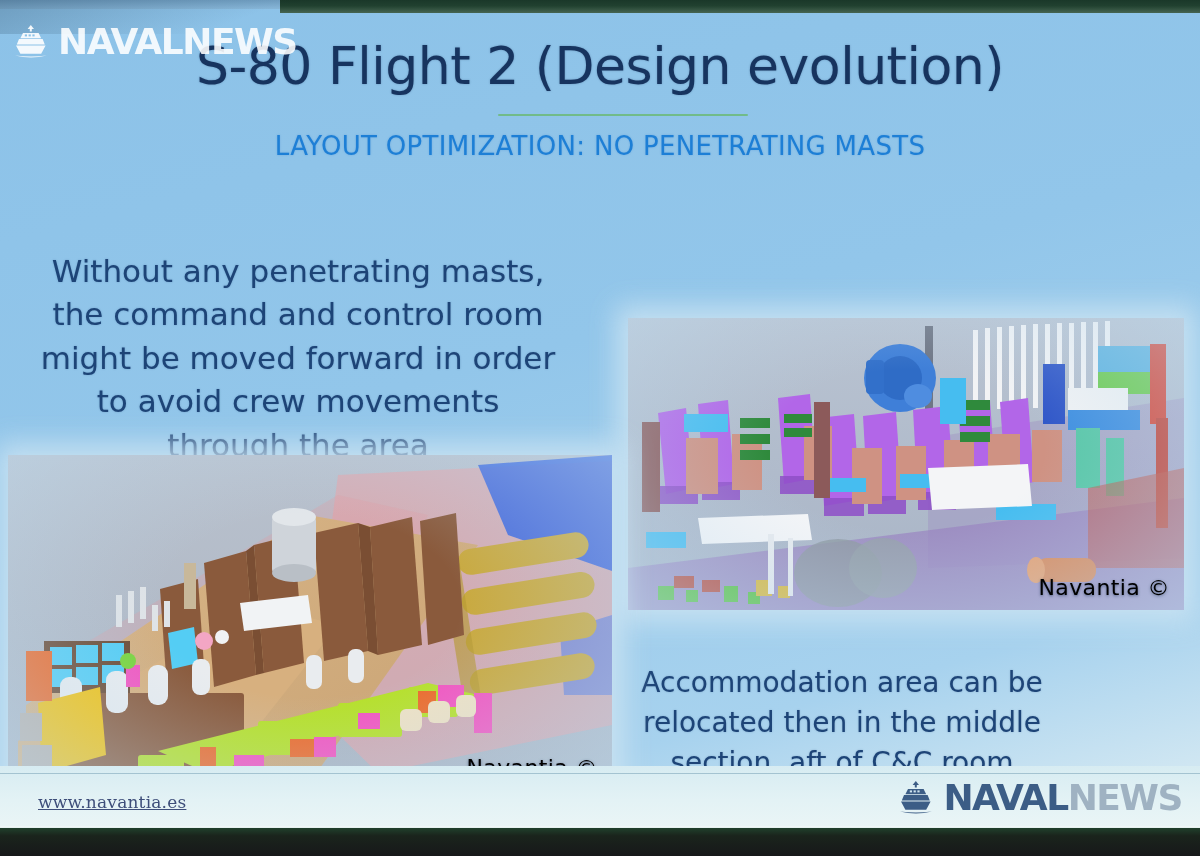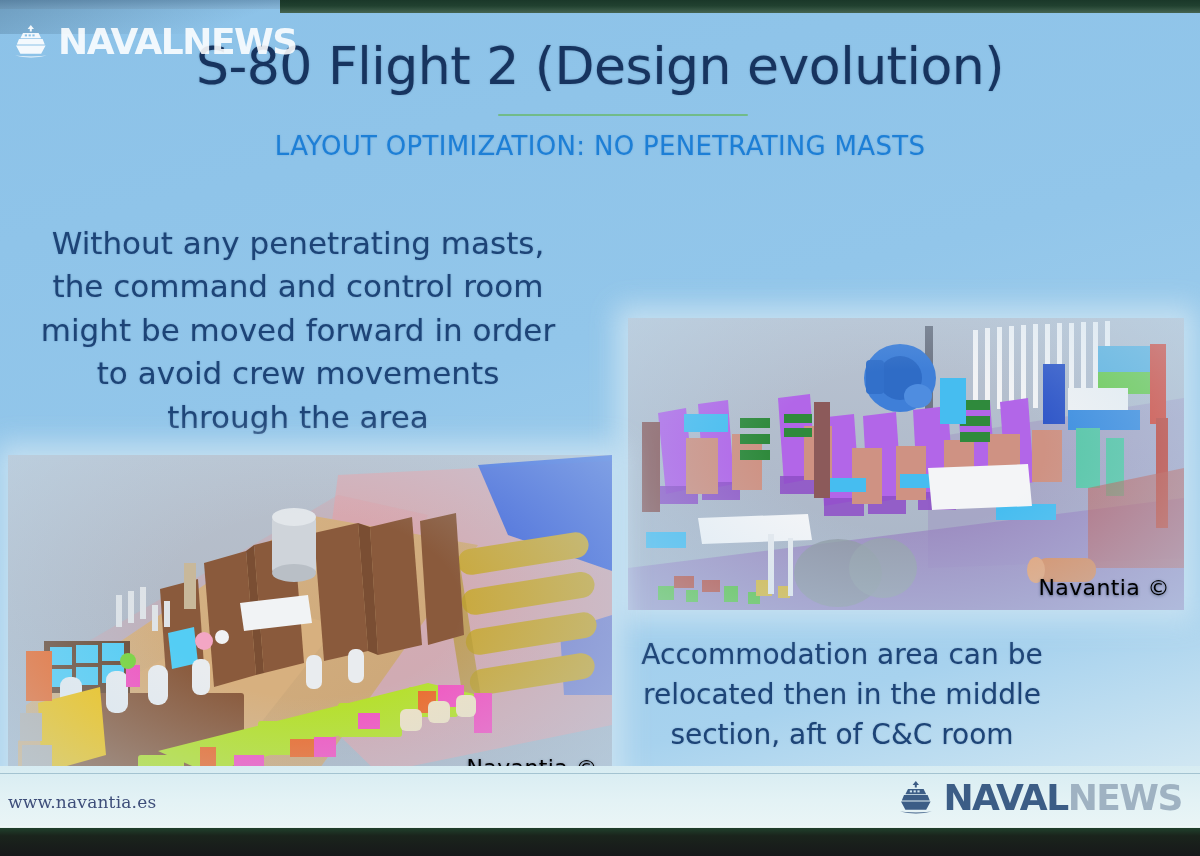--- a/index.html
+++ b/index.html
@@ -53,20 +53,21 @@
     font-size:26px;letter-spacing:.3px;color:#1d7fd6;
     font-family:"DejaVu Sans","Liberation Sans",sans-serif;
     text-shadow:0 0 2px rgba(30,110,200,.3);
   }
 
   
   .copy{
     color:#1d4477;
     font-family:"DejaVu Sans","Liberation Sans",sans-serif;
     text-shadow:0 0 2px rgba(25,60,110,.28);
+    margin-top:28px;
   }
   #left-copy{
     position:absolute;left:8px;top:222px;width:580px;text-align:center;
     font-size:31px;line-height:1.40;
   }
   #right-copy{
     position:absolute;left:594px;top:635px;width:496px;text-align:center;
     font-size:28px;line-height:1.42;
   }
   .copy span{display:block;}
@@ -98,23 +99,23 @@
   
   .foot-band{
     position:absolute;left:0;bottom:28px;width:1200px;height:62px;
     background:linear-gradient(180deg,#d7ecf2 0%,#e3f2f5 55%,#eaf5f6 100%);
   }
   .foot-rule{
     position:absolute;left:0;bottom:82px;width:1200px;height:1px;
     background:rgba(120,160,180,.55);
   }
   #footer-url{
-    position:absolute;left:8px;bottom:44px;
+    position:absolute;left:38px;bottom:44px;
     font-family:"DejaVu Serif","Liberation Serif",serif;
-    font-size:17px;color:#3e4e7a;letter-spacing:.2px;
+    font-size:17px;color:#3e4e7a;letter-spacing:.2px;text-decoration:underline;
   }
 
   
   .logo{position:absolute;display:flex;gap:10px;}
   #logo-top{left:14px;top:24px;}
   #logo-bottom{right:18px;bottom:40px;}
   .logo .wordmark{
     font-family:"DejaVu Sans","Liberation Sans",sans-serif;
     font-weight:bold;font-size:34px;letter-spacing:-1.5px;
     line-height:1;display:flex;

